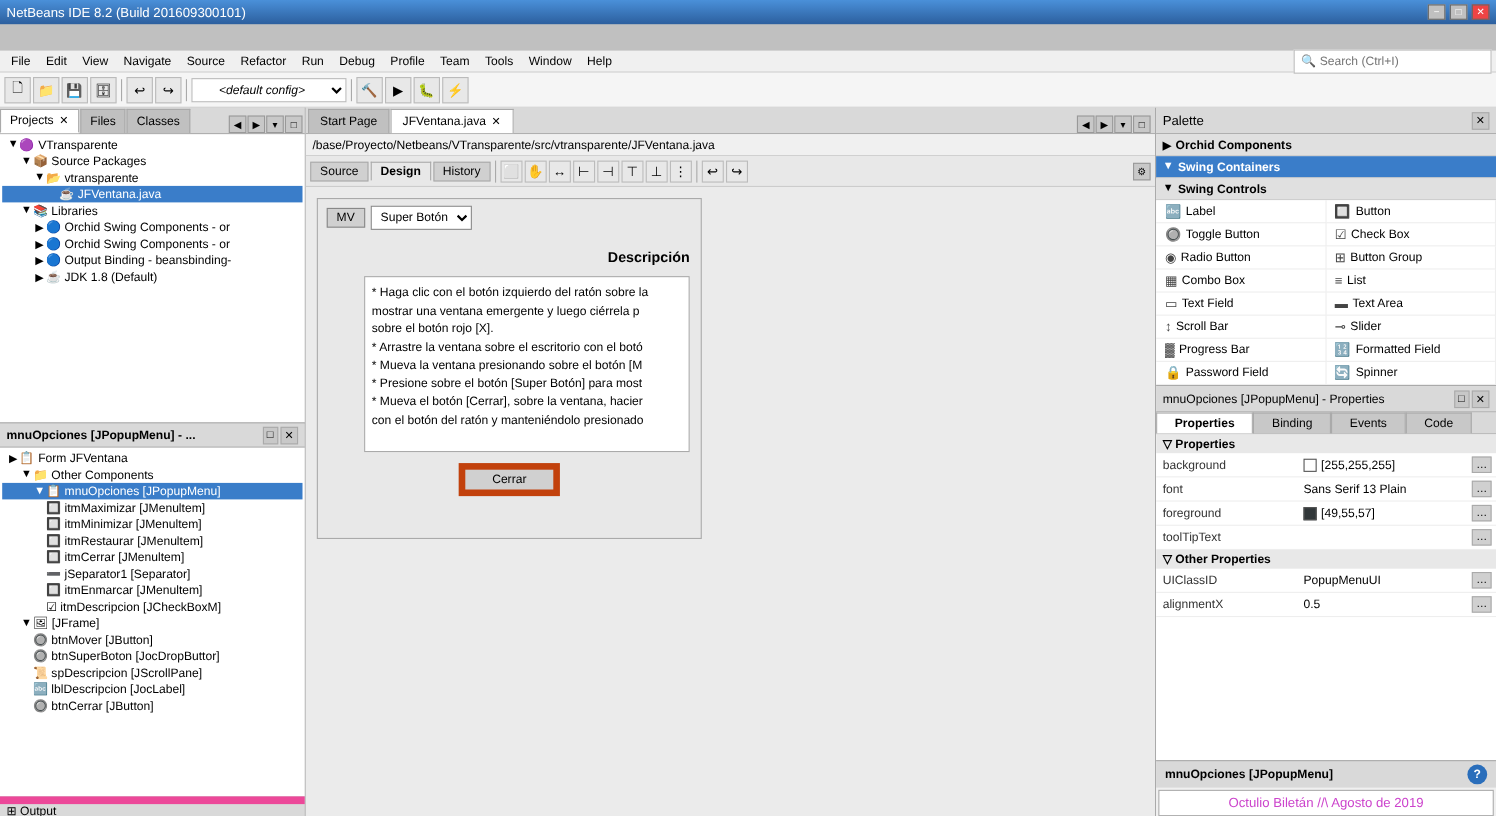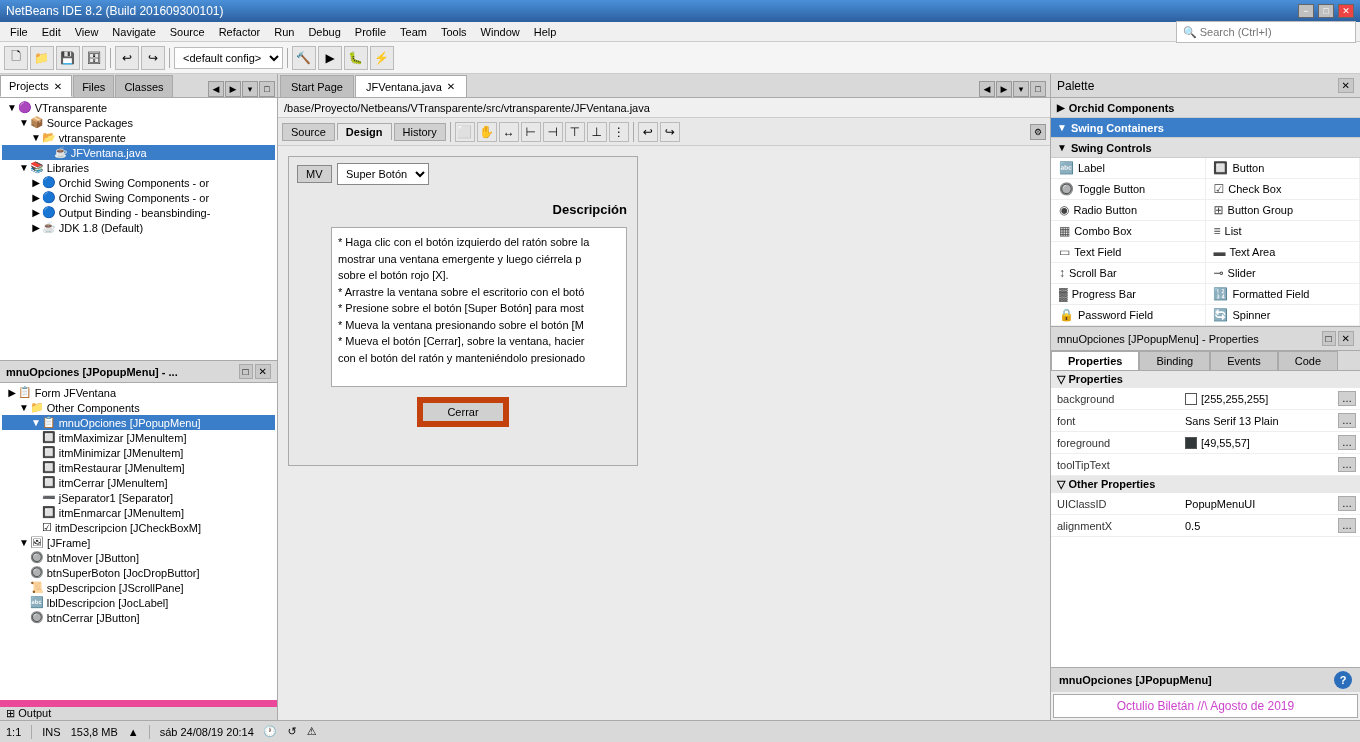--- a/index.html
+++ b/index.html
@@ -27,20 +27,21 @@
 
     
     #menubar {
       background: #f0f0f0;
       padding: 2px 4px;
       display: flex;
       gap: 2px;
       height: 20px;
       align-items: center;
       border-bottom: 1px solid #ccc;
+      margin-top: 24px;
     }
     .menu-item {
       padding: 1px 6px;
       font-size: 11px;
       cursor: pointer;
     }
 
     
     #toolbar {
       background: #f5f5f5;
@@ -55,24 +56,25 @@
       width: 24px; height: 24px;
       background: #e8e8e8;
       border: 1px solid #bbb;
       display: flex; align-items: center; justify-content: center;
       cursor: pointer;
       font-size: 12px;
     }
     .tb-sep { width: 1px; height: 20px; background: #aaa; margin: 0 2px; }
     .tb-combo {
       height: 22px;
-      padding: 0 4px;
+      padding: 0 20px;
       font-size: 11px;
       border: 1px solid #bbb;
       background: white;
+      font-style: italic;
     }
     #search-box {
       margin-left: auto;
       height: 22px;
       padding: 0 6px;
       font-size: 11px;
       border: 1px solid #bbb;
       background: white;
       width: 180px;
     }
@@ -733,22 +735,22 @@
           <select style="height:22px; font-size:11px; padding:0 4px; border:1px solid #888; background:white;">
             <option>Super Botón</option>
           </select>
         </div>
         <div class="design-descripcion">Descripción</div>
         <div class="design-textpane">
           <div>* Haga clic con el botón izquierdo del ratón sobre la</div>
           <div>mostrar una ventana emergente y luego ciérrela p</div>
           <div>sobre el botón rojo [X].</div>
           <div>* Arrastre la ventana sobre el escritorio con el botó</div>
+          <div>* Mueva la ventana presionando sobre el botón [M</div>
           <div>* Presione sobre el botón [Super Botón] para most</div>
-          <div>* Mueva la ventana presionando sobre el botón [M</div>
           <div>* Mueva el botón [Cerrar], sobre la ventana, hacier</div>
           <div>con el botón del ratón y manteniéndolo presionado</div>
         </div>
         <button class="design-cerrar-btn">Cerrar</button>
       </div>
     </div>
   </div>
 
   <div id="right-panel">
 

